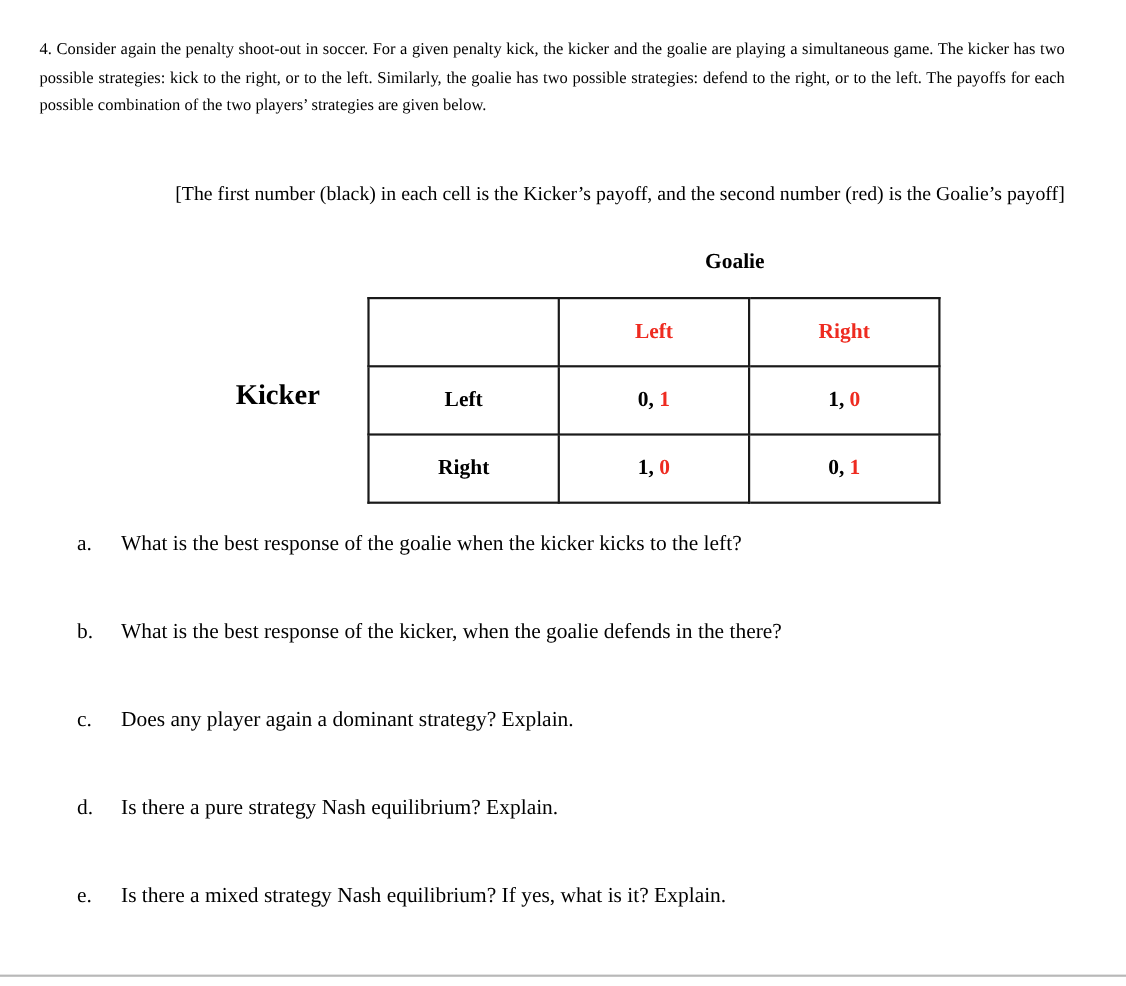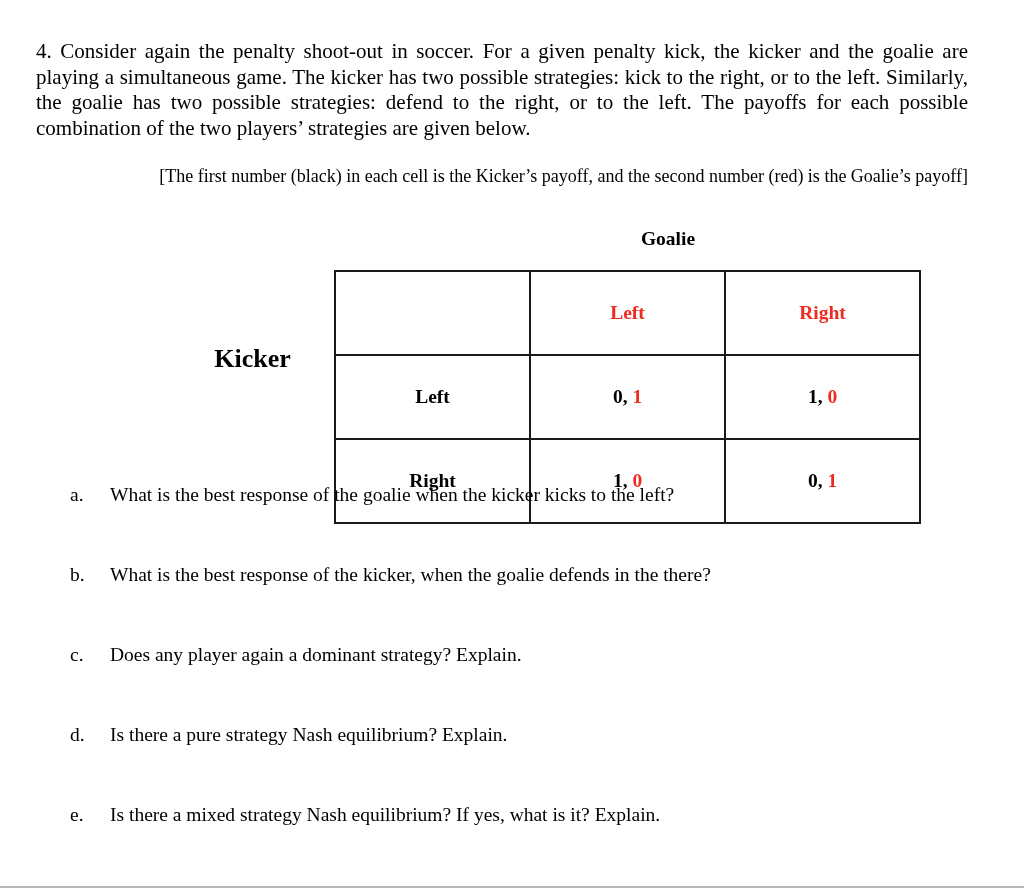--- a/index.html
+++ b/index.html
@@ -22,21 +22,21 @@
     height: 896px;
     box-sizing: border-box;
   }
 
   
   .intro-para {
     position: absolute;
     left: 36px;
     top: 18px;
     width: 932px;
-    font-size: 21px;
+    font-size: 15px;
     line-height: 25.5px;
     text-align: justify;
     text-justify: inter-word;
   }
 
   .note-para {
     position: absolute;
     left: 36px;
     top: 146px;
     width: 932px;
@@ -82,21 +82,21 @@
     border-collapse: collapse;
     table-layout: fixed;
   }
   table.payoff td {
     border: 2px solid #1a1a1a;
     width: 167px;
     height: 56px;
     text-align: center;
     vertical-align: middle;
     font-size: 19.5px;
-    padding: 13px;
+    padding: 2px;
   }
   td.corner-cell { }
   td.col-head {
     font-weight: bold;
     color: #ee2b20;
   }
   td.row-head {
     font-weight: bold;
     color: #000000;
   }

